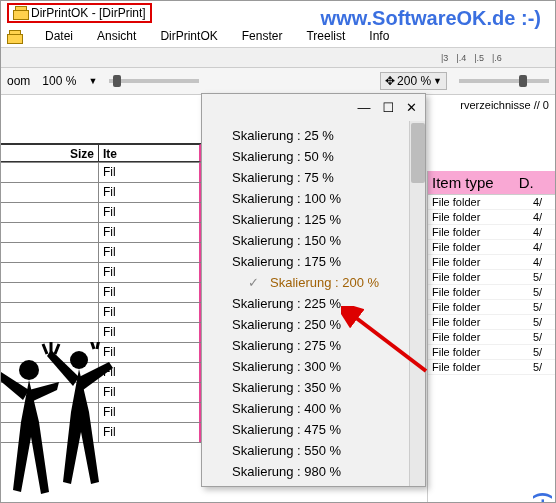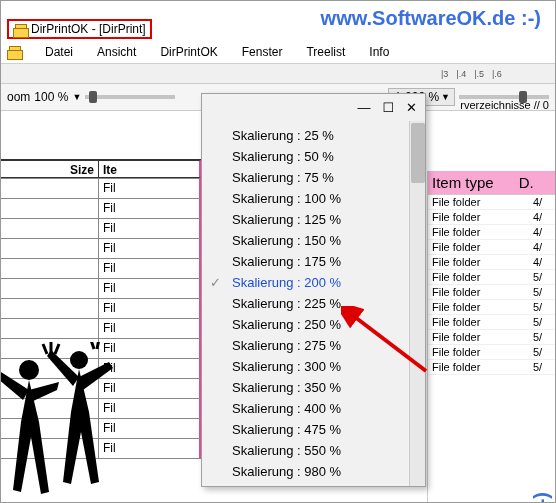--- a/index.html
+++ b/index.html
@@ -17,23 +17,22 @@
       background: #fff;
       padding: 2px 6px;
       display: flex;
       align-items: center;
       gap: 4px;
     }
     .red-box {
       border: 2px solid #d00;
       padding: 1px 4px;
       display: flex;
-      align-items: flex-end;
+      align-items: flex-start;
       gap: 4px;
-      margin-top: 16px;
     }
     .printer-icon {
       display: inline-block;
       width: 14px; height: 12px;
       position: relative;
     }
     .printer-icon::before {
       content:"";
       position:absolute;
       left:2px; top:0; width:10px; height:4px;
@@ -79,21 +78,21 @@
       background:#f0f0f0;
       border-bottom:1px solid #ccc;
       font-size:9px;
       color:#555;
       padding-left: 440px;
       display:flex; gap:8px; align-items:center;
     }
     .zoom-bar {
       display:flex;
       align-items:center;
-      gap:4px;
+      gap:12px;
       padding:4px 6px;
       background:#f5f5f5;
       border-bottom:1px solid #ccc;
     }
     .slider-track {
       width:90px; height:4px; background:#c4c4c4;
       position:relative;
     }
     .slider-thumb {
       position:absolute; top:-4px;
@@ -162,21 +161,21 @@
       font-size:13px;
       color:#000;
       position:relative;
     }
     .dropdown-item.checked::before {
       content:"✓";
       position:absolute;
       left:8px;
       color:#888;
     }
-    .dropdown-item.checked { color:#1d4ed8; }
+    .dropdown-item.checked { color:#a16207;margin-left:38px; }
     .scroll-track {
       position:absolute; right:0; top:0; bottom:0;
       width:16px; background:#e8e8e8;
       border-left:1px solid #ccc;
     }
     .scroll-thumb {
       position:absolute; top:2px; width:14px; left:1px;
       height:60px; background:#bdbdbd; border-radius:2px;
     }
     .right-pane {

